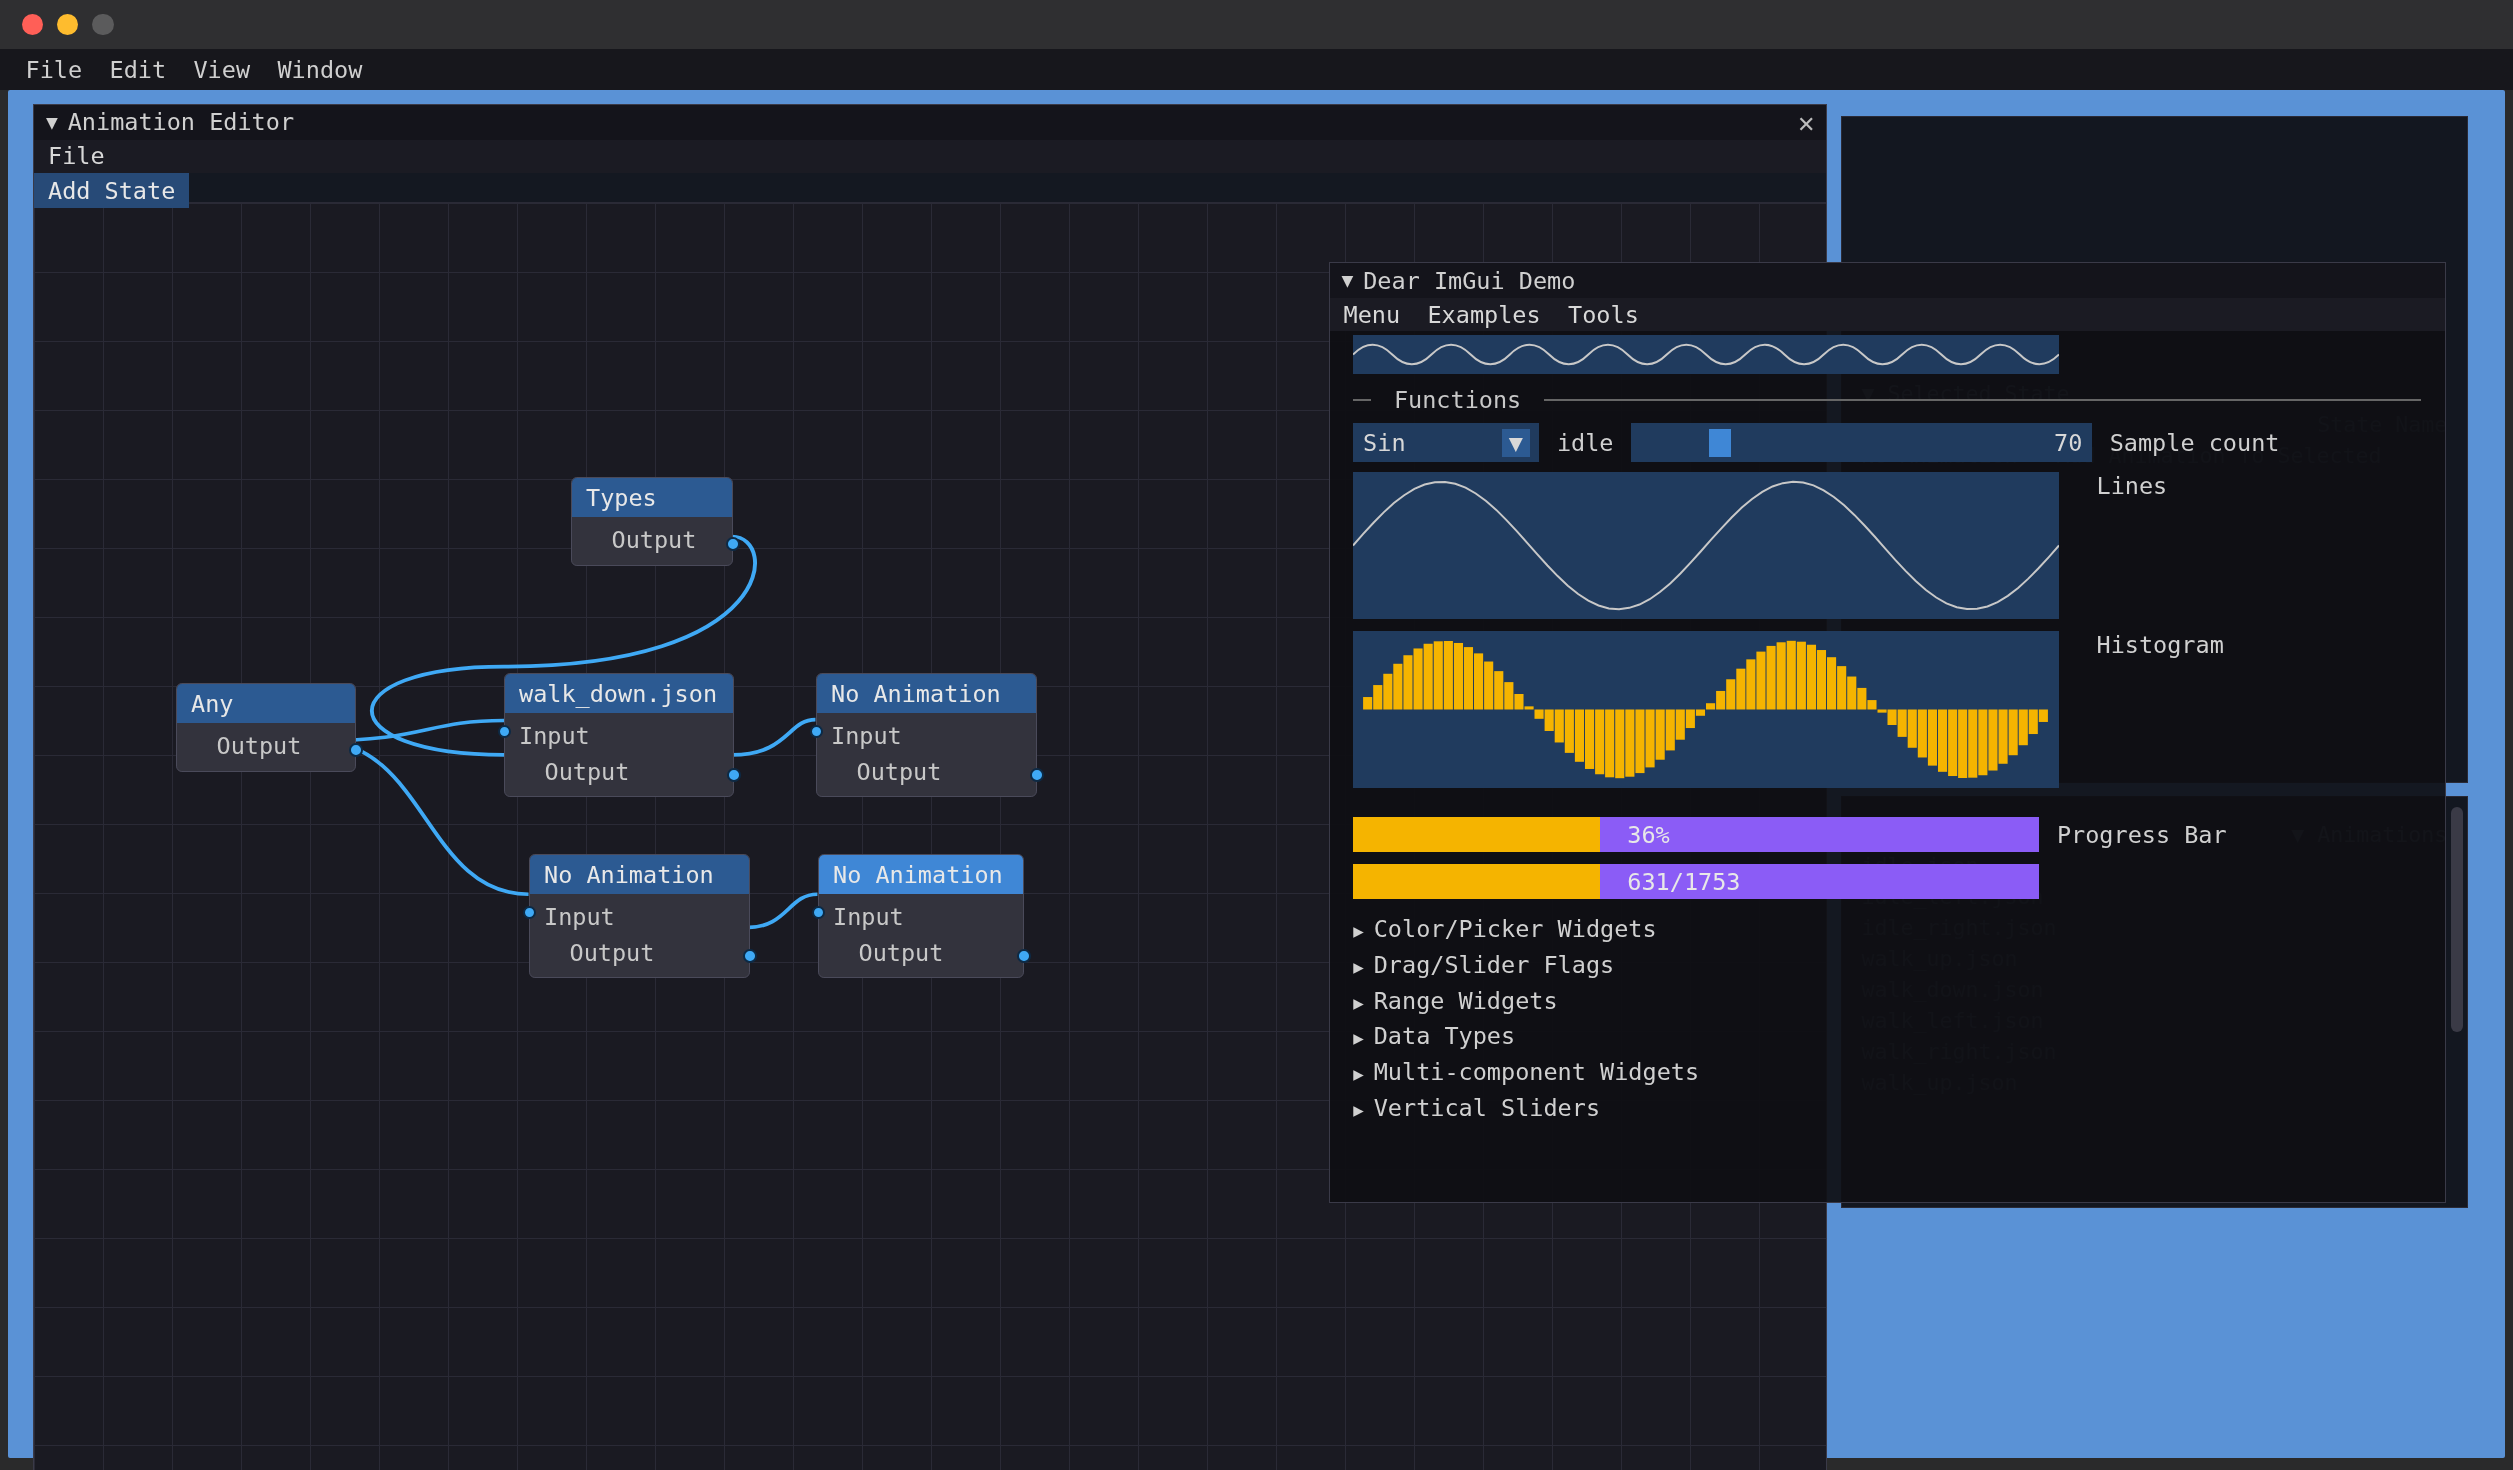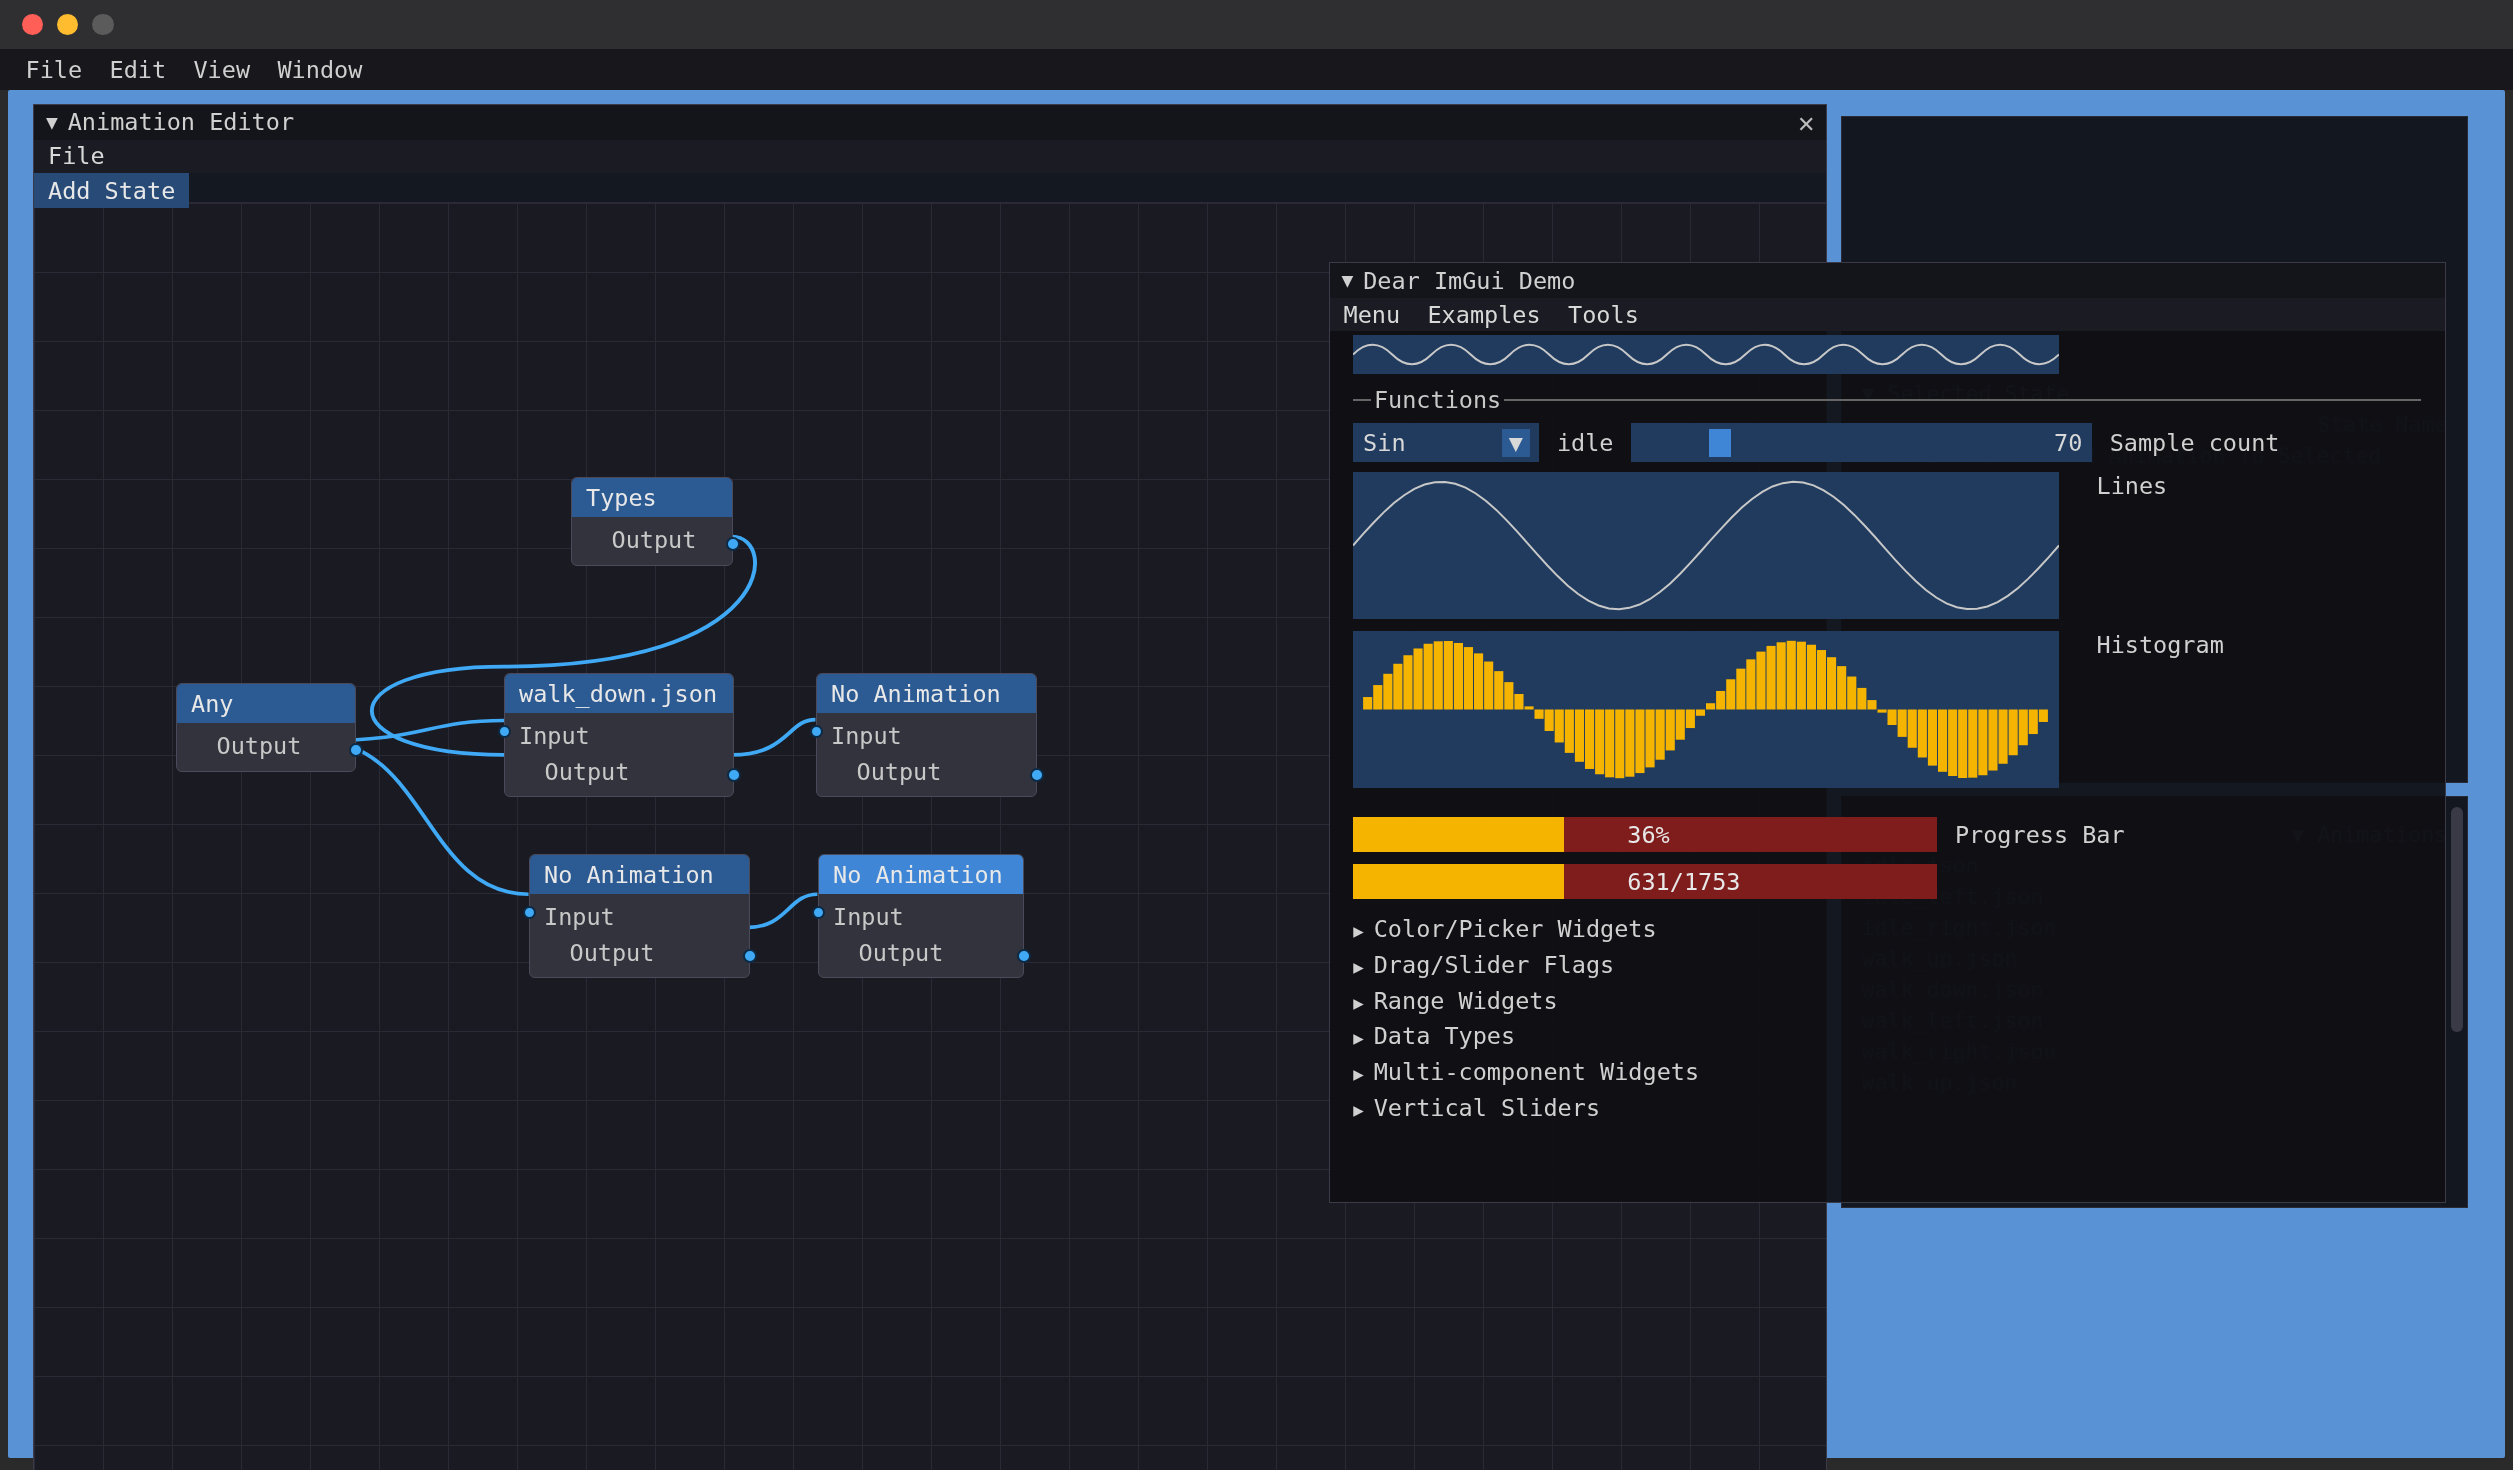--- a/index.html
+++ b/index.html
@@ -125,21 +125,21 @@
     font-size:21.6px;
     overflow:hidden;
   }
   .right-panel .dim-line { margin: 5.9px 0; white-space:nowrap;}
   .right-panel .section-hdr { color:#4a5a70; }
   .right-scroll { position:absolute; right:3.9px; top:9.8px; width:11.8px; height: 225px; background:#3a3a46; border-radius:5.9px; }
 
   
   .demo-body { padding: 3.9px 0 0 0; overflow-y:auto;}
   .sec-header {
-    display:flex; align-items:center; gap:3px;
+    display:flex; align-items:center; gap:23px;
     padding: 5.9px 23.5px; color:#c8c8c8;
   }
   .sec-header .line { flex:0 0 17.6px; height:2px; background:#666; }
   .sec-header .line.long { flex:1; }
   .row { display:flex; align-items:center; gap:17.6px; padding: 3.9px 23.5px;}
   .combo {
     display:flex; align-items:center;
     background:#203b5e; height:39px; width:186px;
     padding:0 9.8px; justify-content:space-between;
   }
@@ -147,21 +147,21 @@
   .slider {
     background:#203b5e; height:39px; width:461px; position:relative;
     display:flex; align-items:center; padding:0 9.8px; color:#d8d8d8;
   }
   .slider .grab { position:absolute; width:21.6px; height:27.4px; background:#3f87d6; top:5.9px; }
   .slider .val { margin-left:auto; }
   .plot-frame {
     background:#203b5e; margin:5.9px 23.5px; position:relative;
   }
   .lbl { color:#d0d0d0; }
-  .progress-wrap { background:#7f1d1d; height:35px; width:584px; position:relative; margin:5.9px 0 5.9px 23.5px; display:inline-block;}
+  .progress-wrap { background:#8b5cf6; height:35px; width:686px; position:relative; margin:5.9px 0 5.9px 23.5px; display:inline-block;}
   .progress-fill { background:#f5b400; height:100%; }
   .progress-text { position:absolute; left: 274px; top:3.9px; color:#e8e8e8;}
   .tree-item { padding: 3.9px 23.5px; color:#d0d0d0; cursor:pointer;}
   .tree-item::before { content:"▶"; font-size:17.6px; margin-right:9.8px; color:#d0d0d0;}
   
   .mini-wave {
     background:#203b5e; margin:0 23.5px 5.9px 23.5px; height:39px; position:relative; width:706px;
   }
 
 </style>

